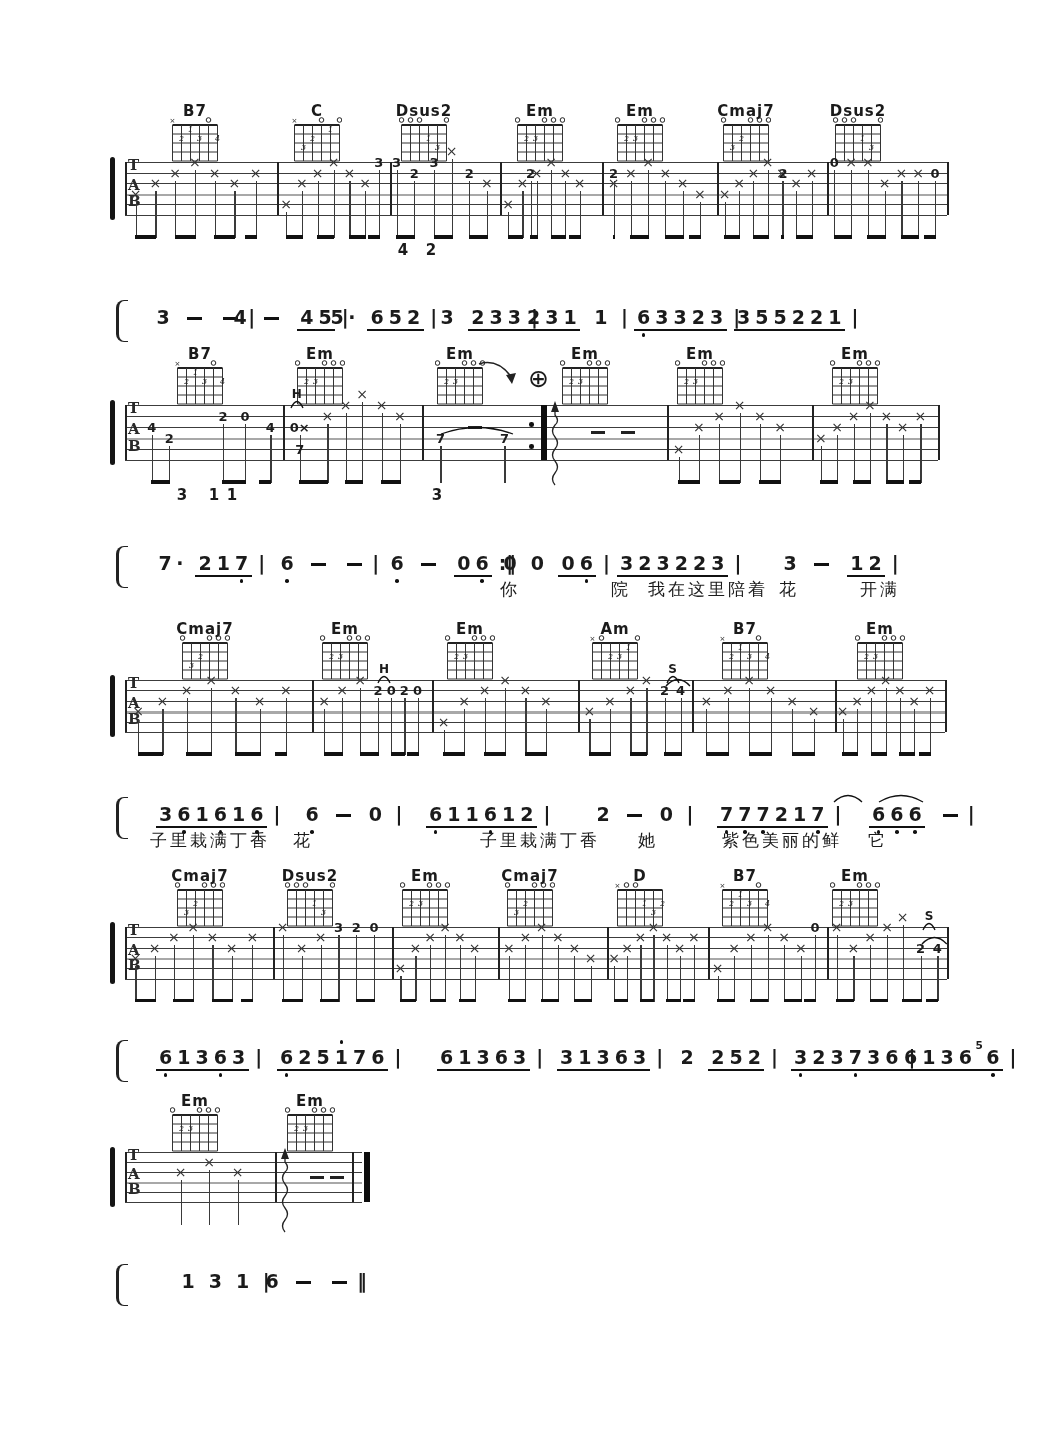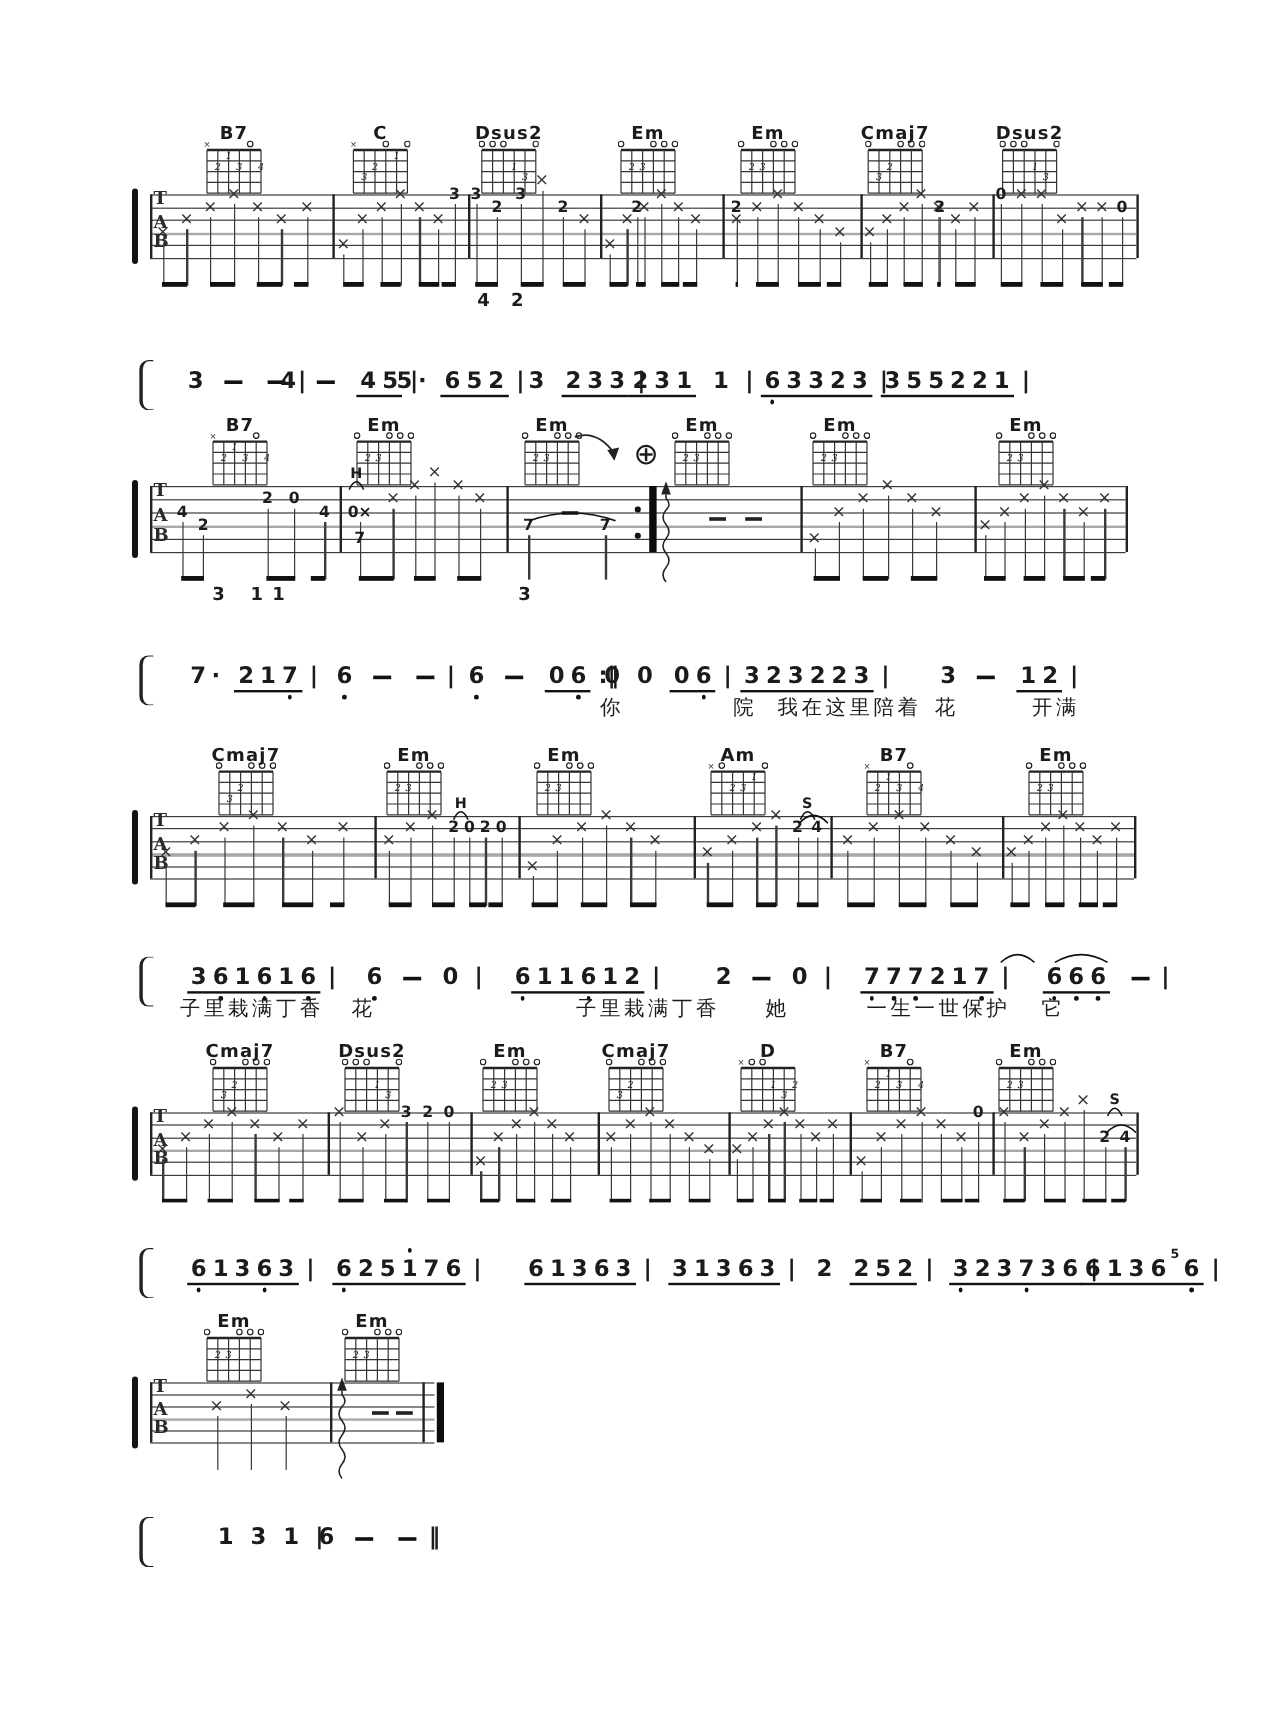--- a/index.html
+++ b/index.html
@@ -1359,21 +1359,21 @@
         <span class="jt db">6</span>
       </span>
       <span class="jsp"></span>
       <span class="jdash"></span>
       <span class="jbar">|</span>
     </div>
     <div class="lyric" style="left: 150px; top: 829px;">子里栽满丁香</div>
     <div class="lyric" style="left: 293px; top: 829px;">花</div>
     <div class="lyric" style="left: 480px; top: 829px;">子里栽满丁香</div>
     <div class="lyric" style="left: 638px; top: 829px;">她</div>
-    <div class="lyric" style="left: 722px; top: 829px;">一生一世保护</div>
+    <div class="lyric" style="left: 722px; top: 829px;">紫色美丽的鲜</div>
     <div class="lyric" style="left: 868px; top: 829px;">它</div>
     <svg width="30" height="12" class="arcsvg" style="left: 833px; top: 792px;">
       <path d="M1 10 Q 15 -3 29 10" stroke="#111" fill="none" stroke-width="1.3"></path>
     </svg>
     <svg width="46" height="12" class="arcsvg" style="left: 878px; top: 792px;">
       <path d="M1 10 Q 23 -3 45 10" stroke="#111" fill="none" stroke-width="1.3"></path>
     </svg>
     <div class="jbracket" style="left: 116px; top: 1040px;"></div>
     <div class="jrow" style="left: 152px; top: 1046px;">
       <span class="jgrp">

